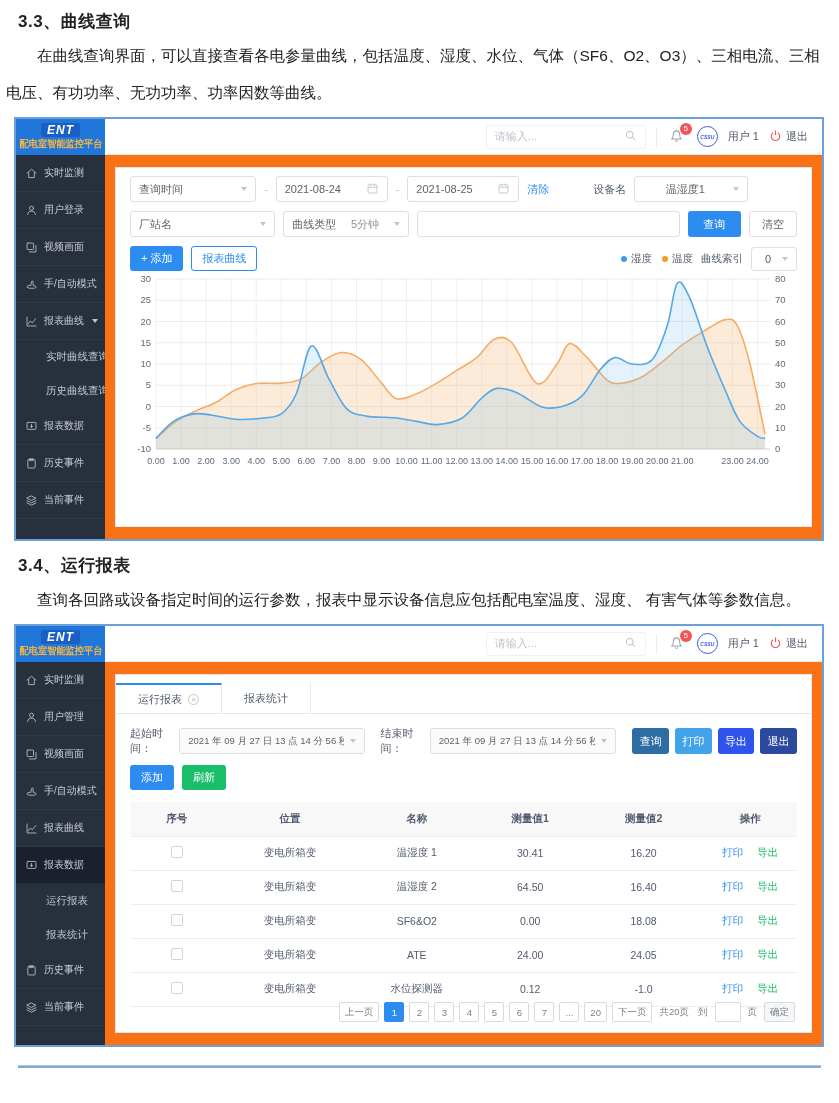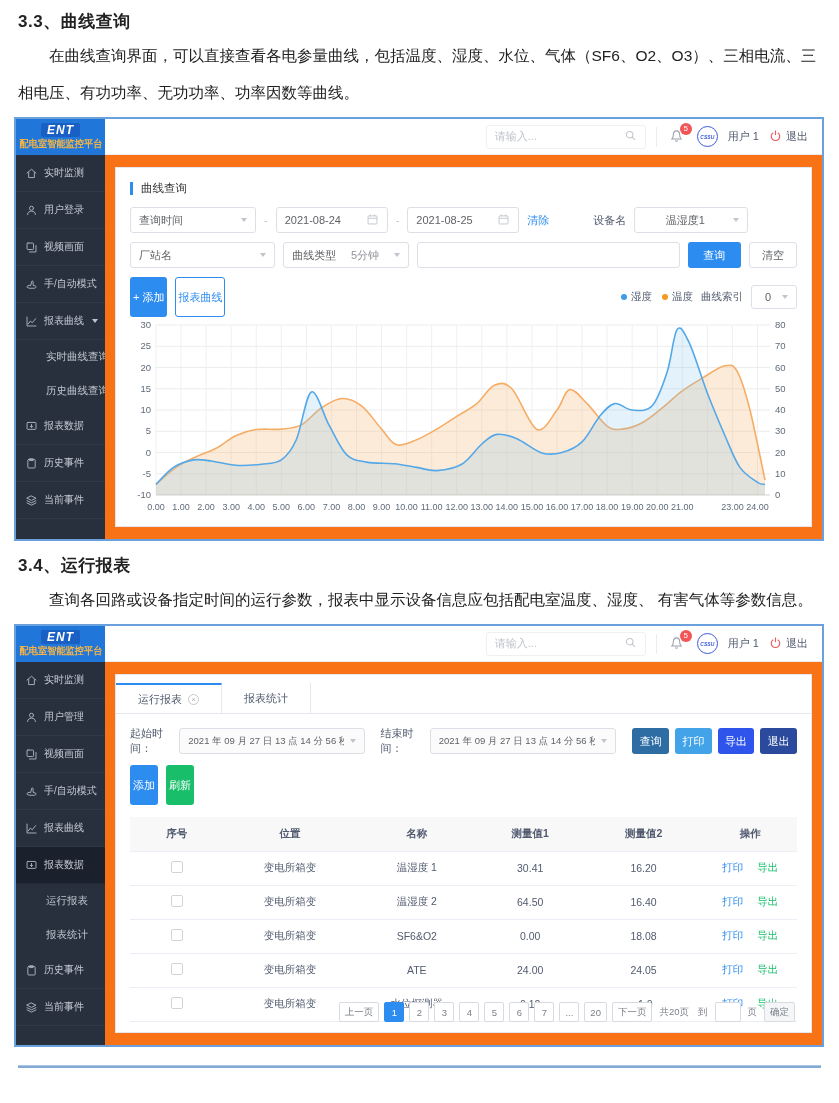--- a/index.html
+++ b/index.html
@@ -1,21 +1,21 @@
 <!DOCTYPE html>
 <html><head>
 <meta charset="utf-8">
 <style>
   * { box-sizing: border-box; margin: 0; padding: 0; }
   html,body { width: 839px; background:#fff; font-family:"Liberation Sans","DejaVu Sans",sans-serif; color:#333; }
   body { height:1103px; overflow:hidden; }
 
   
   .doc-heading { font-size:17px; font-weight:600; color:#222; margin:10px 18px 0; letter-spacing:.5px; }
-  .doc-para { font-size:15.5px; line-height:37px; color:#222; margin:4px 18px 0; text-indent:2em; }
+  .doc-para { font-size:15.5px; line-height:37px; color:#222; margin:4px 6px 0; text-indent:2em; }
 
   
   .app { width:810px; margin:6px 0 0 14px; border:2px solid #6aa1dc; background:#f97316; display:flex; flex-direction:column; font-size:11px; color:#515a6e; }
   .app1 { height:424px; } .app2 { height:423px; }
 
   .app-header { height:36px; display:flex; flex:0 0 36px; }
   .logo { width:89px; background:#2176d9; display:flex; flex-direction:column; align-items:center; justify-content:center; overflow:hidden; }
   .logo-brand { color:#fff; font-weight:bold; font-style:italic; font-size:12px; letter-spacing:1px; background:#1a5fc4; padding:0 6px; border-radius:2px; }
   .logo-title { color:#f5b544; font-weight:bold; font-size:10px; white-space:nowrap; transform:scaleX(.92); }
   .header-right { flex:1; background:#fff; border-bottom:1px solid #ececec; display:flex; align-items:center; justify-content:flex-end; padding-right:14px; gap:10px; }
@@ -46,21 +46,21 @@
   .ctrl { border:1px solid #dcdfe6; border-radius:3px; height:26px; display:flex; align-items:center; justify-content:space-between; padding:0 8px; color:#606266; background:#fff; gap:6px; }
   .ctrl .val { white-space:nowrap; overflow:hidden; }
   .caret { width:0; height:0; border-left:3.5px solid transparent; border-right:3.5px solid transparent; border-top:4px solid #c0c4cc; flex:0 0 auto; }
   .cal-ic svg { width:13px; height:13px; fill:none; stroke:#c0c4cc; stroke-width:1.1; }
   .link-blue { color:#2d8cf0; cursor:pointer; }
   .link-green { color:#19be6b; cursor:pointer; }
   .btn { height:26px; border-radius:3px; padding:0 12px; display:flex; align-items:center; justify-content:center; cursor:pointer; white-space:nowrap; border:1px solid transparent; }
   .btn-primary { background:#2d8cf0; color:#fff; }
   .btn-plain { background:#fff; border-color:#dcdfe6; color:#606266; }
   .btn-outline { background:#fff; border-color:#2d8cf0; color:#2d8cf0; }
-  .btn-sm { height:40px; padding:0 2px; }
+  .btn-sm { height:25px; padding:0 10px; }
   .btn-green { background:#19be6b; color:#fff; }
   .btn-steel { background:#2e6da4; color:#fff; }
   .btn-sky { background:#42a3e8; color:#fff; }
   .btn-royal { background:#2f54eb; color:#fff; }
   .btn-navy { background:#2b4a9e; color:#fff; }
 
   .legend { display:flex; align-items:center; gap:10px; margin-left:auto; }
   .legend-item { display:flex; align-items:center; gap:4px; font-size:10.5px; }
   .legend-dot { width:6px; height:6px; border-radius:50%; }
   .units { display:flex; justify-content:space-between; font-size:10.5px; color:#555; margin:6px 2px 2px; }
@@ -187,21 +187,20 @@
           <span class="side-ic"><svg viewBox="0 0 16 16">
               <path d="M8 2.5 L13.5 5.2 L8 7.9 L2.5 5.2 Z"></path>
               <path d="M2.5 8.2 L8 10.9 L13.5 8.2"></path>
               <path d="M2.5 11 L8 13.7 L13.5 11"></path>
             </svg></span>
           <span class="side-label">当前事件</span>
         </div>
       </div>
     <div class="main">
       <div class="card">
-        <div class="panel-title">曲线查询</div>
 
         <div class="frow">
           <div class="ctrl" style="width:126px">
             <span class="val">查询时间</span>
               <span class="caret"></span>
           </div>
           <span style="color:#c0c4cc">-</span>
           <div class="ctrl" style="width:112px">
             <span class="val">2021-08-24</span>
             <span class="cal-ic"><svg viewBox="0 0 16 16">

